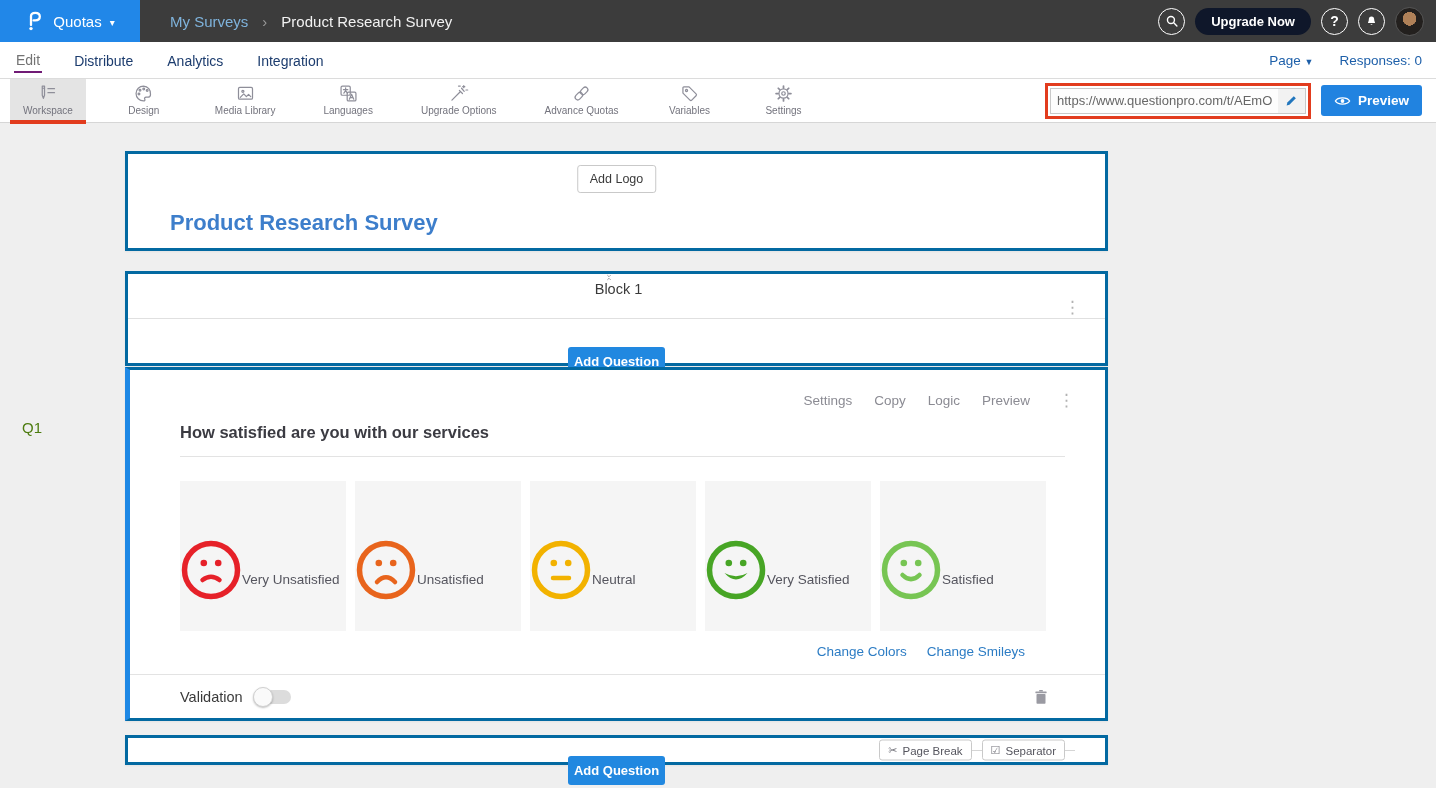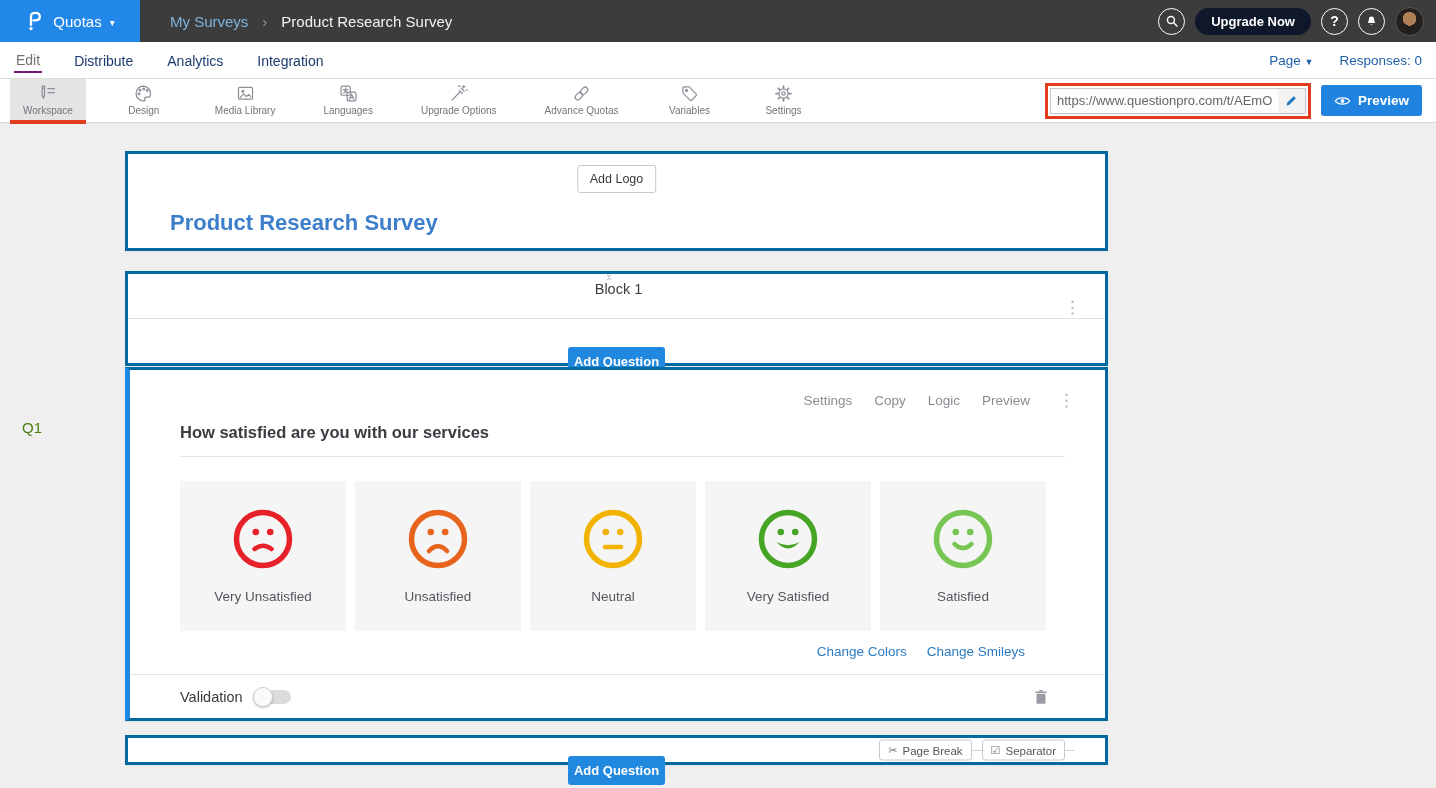--- a/index.html
+++ b/index.html
@@ -66,21 +66,21 @@
   .addq-row { height:44px; display:flex; align-items:center; justify-content:center; }
   .addq-btn { background:#2188e0; color:#fff; border:none; border-radius:3px; font-family:inherit; font-size:13px; font-weight:bold; padding:7px 6px; cursor:pointer;margin-top:40px; }
 
   
   .question-card { border-left:5px solid #1e88e5; position:relative; }
   .q-actions { display:flex; justify-content:flex-end; align-items:center; gap:22px; padding:20px 24px 0 0; color:#8b8b93; font-size:13.5px; }
   .q-action { cursor:pointer; }
   .q-title-wrap { margin:12px 40px 0 50px; padding-bottom:14px; border-bottom:1px solid #e3e3e3; }
   .q-title { font-size:16.5px; font-weight:bold; color:#3b3b42; cursor:text; }
   .smiley-row { display:flex; gap:9px; margin:24px 0 0 50px; }
-  .smiley-card { width:166px; height:150px; background:#f5f5f5; display:flex; flex-direction:column; align-items:center; justify-content:flex-start; padding-top:27px; cursor:pointer; }
+  .smiley-card { width:166px; height:150px; background:#f5f5f5; display:flex; align-items:center; justify-content:flex-start; padding-top:27px; cursor:pointer; }
   .face { width:62px; height:62px; }
   .face .ring { fill:none; stroke-width:5.5; }
   .face .mouth { fill:none; stroke-width:4.5; stroke-linecap:round; }
   .face .grin { stroke:none; }
   .smiley-label { margin-top:19px; font-size:13.5px; color:#55555e; }
   .q-links { display:flex; justify-content:flex-end; gap:20px; margin:13px 80px 0 0; font-size:13.5px; color:#2c7cc4; }
   .q-link { cursor:pointer; }
   .validation-row { margin-top:15px; border-top:1px solid #e3e3e3; height:44px; display:flex; align-items:center; padding:0 55px 0 50px; }
   .validation-label { font-size:14.5px; color:#3a3a3a; }
   .toggle { position:relative; width:36px; height:14px; background:#dcdcdc; border-radius:7px; margin-left:12px; cursor:pointer; }

